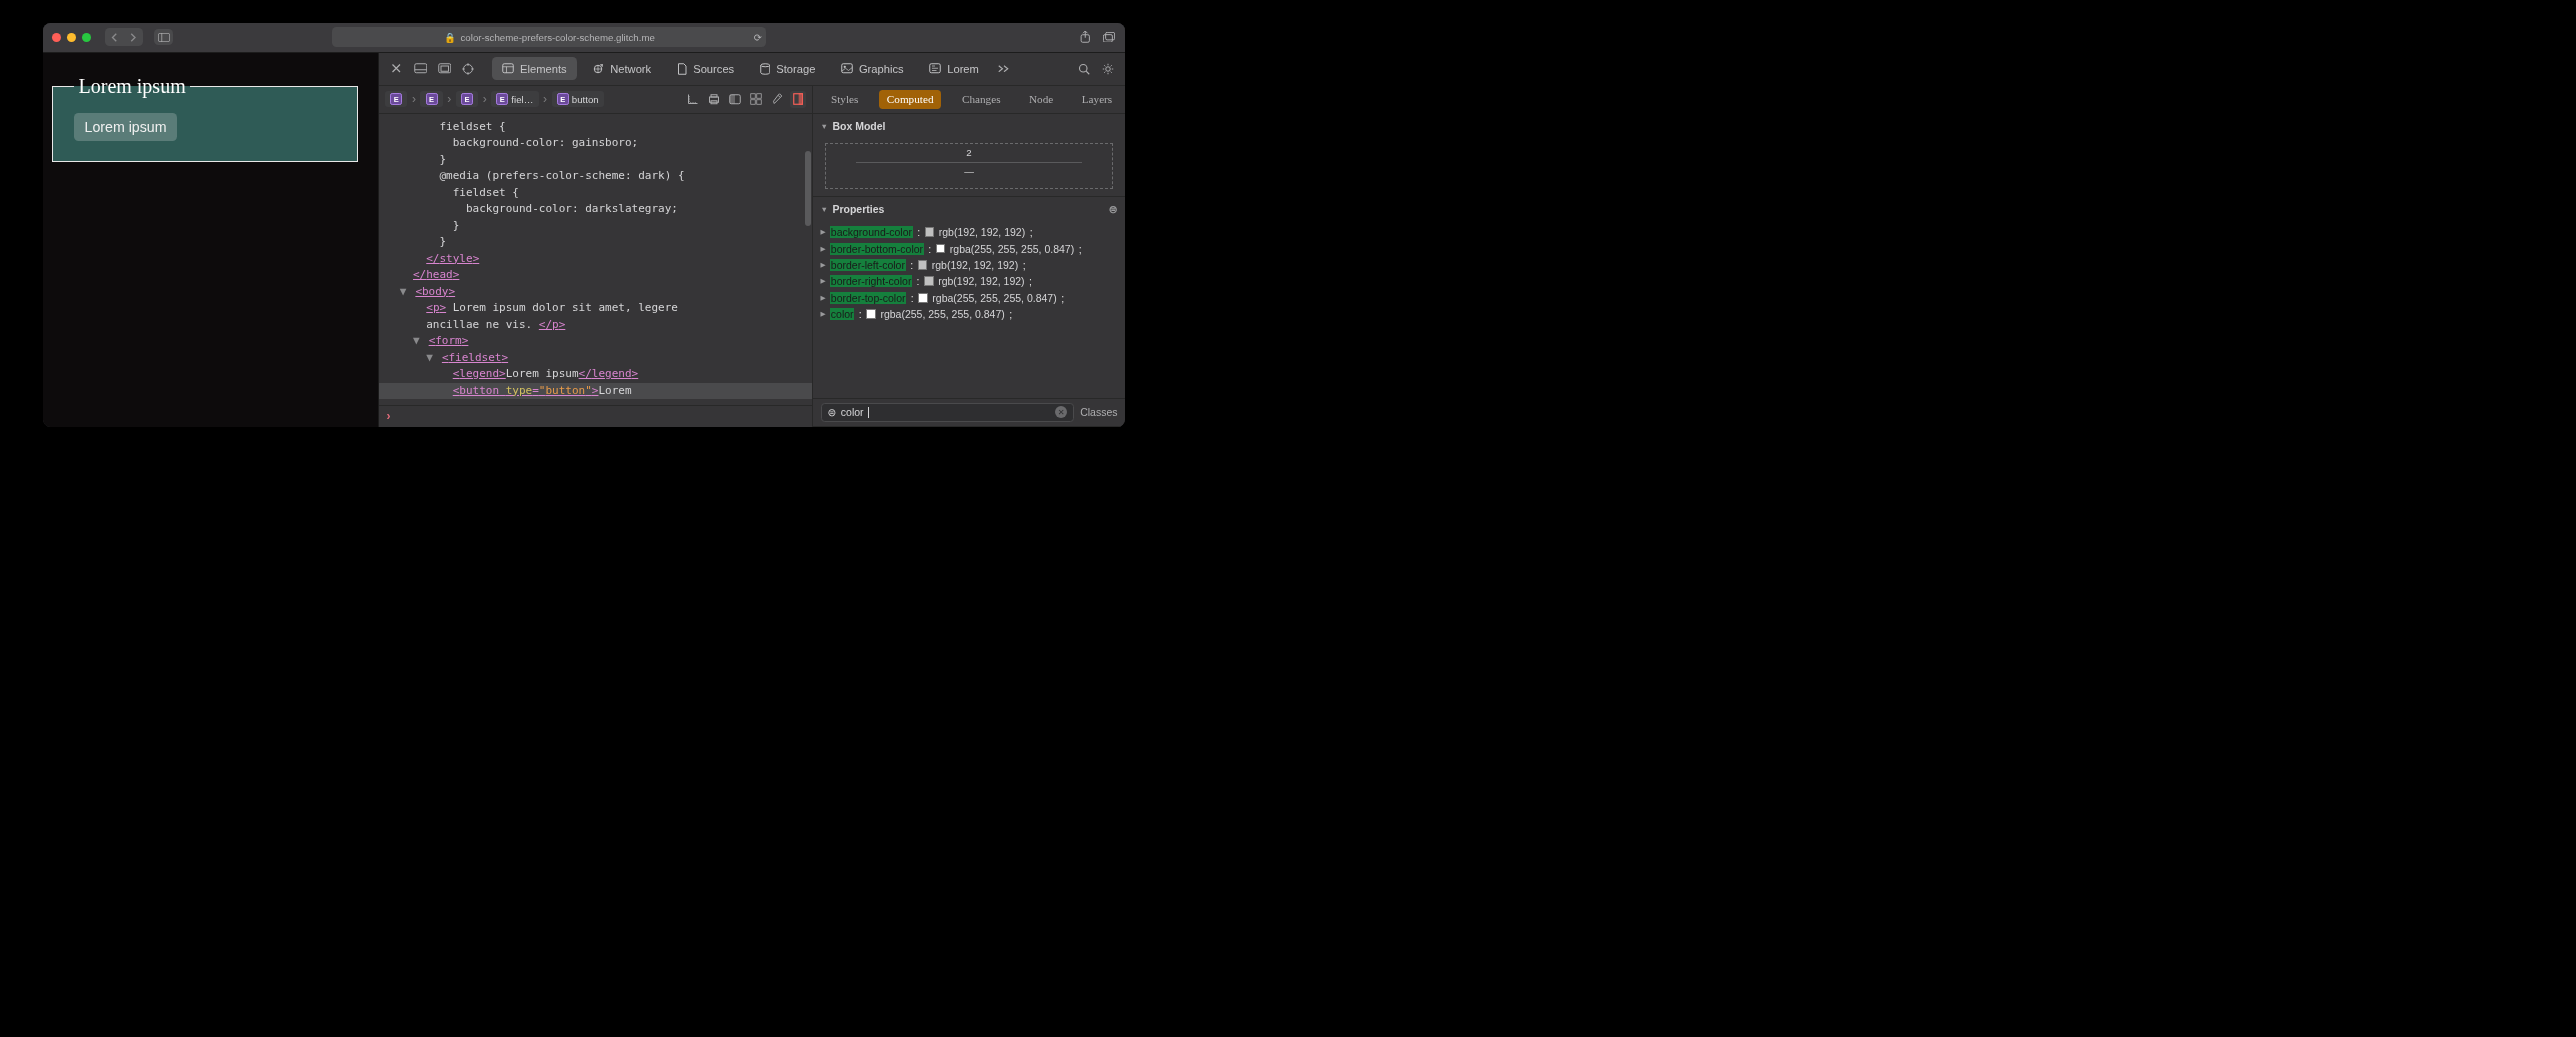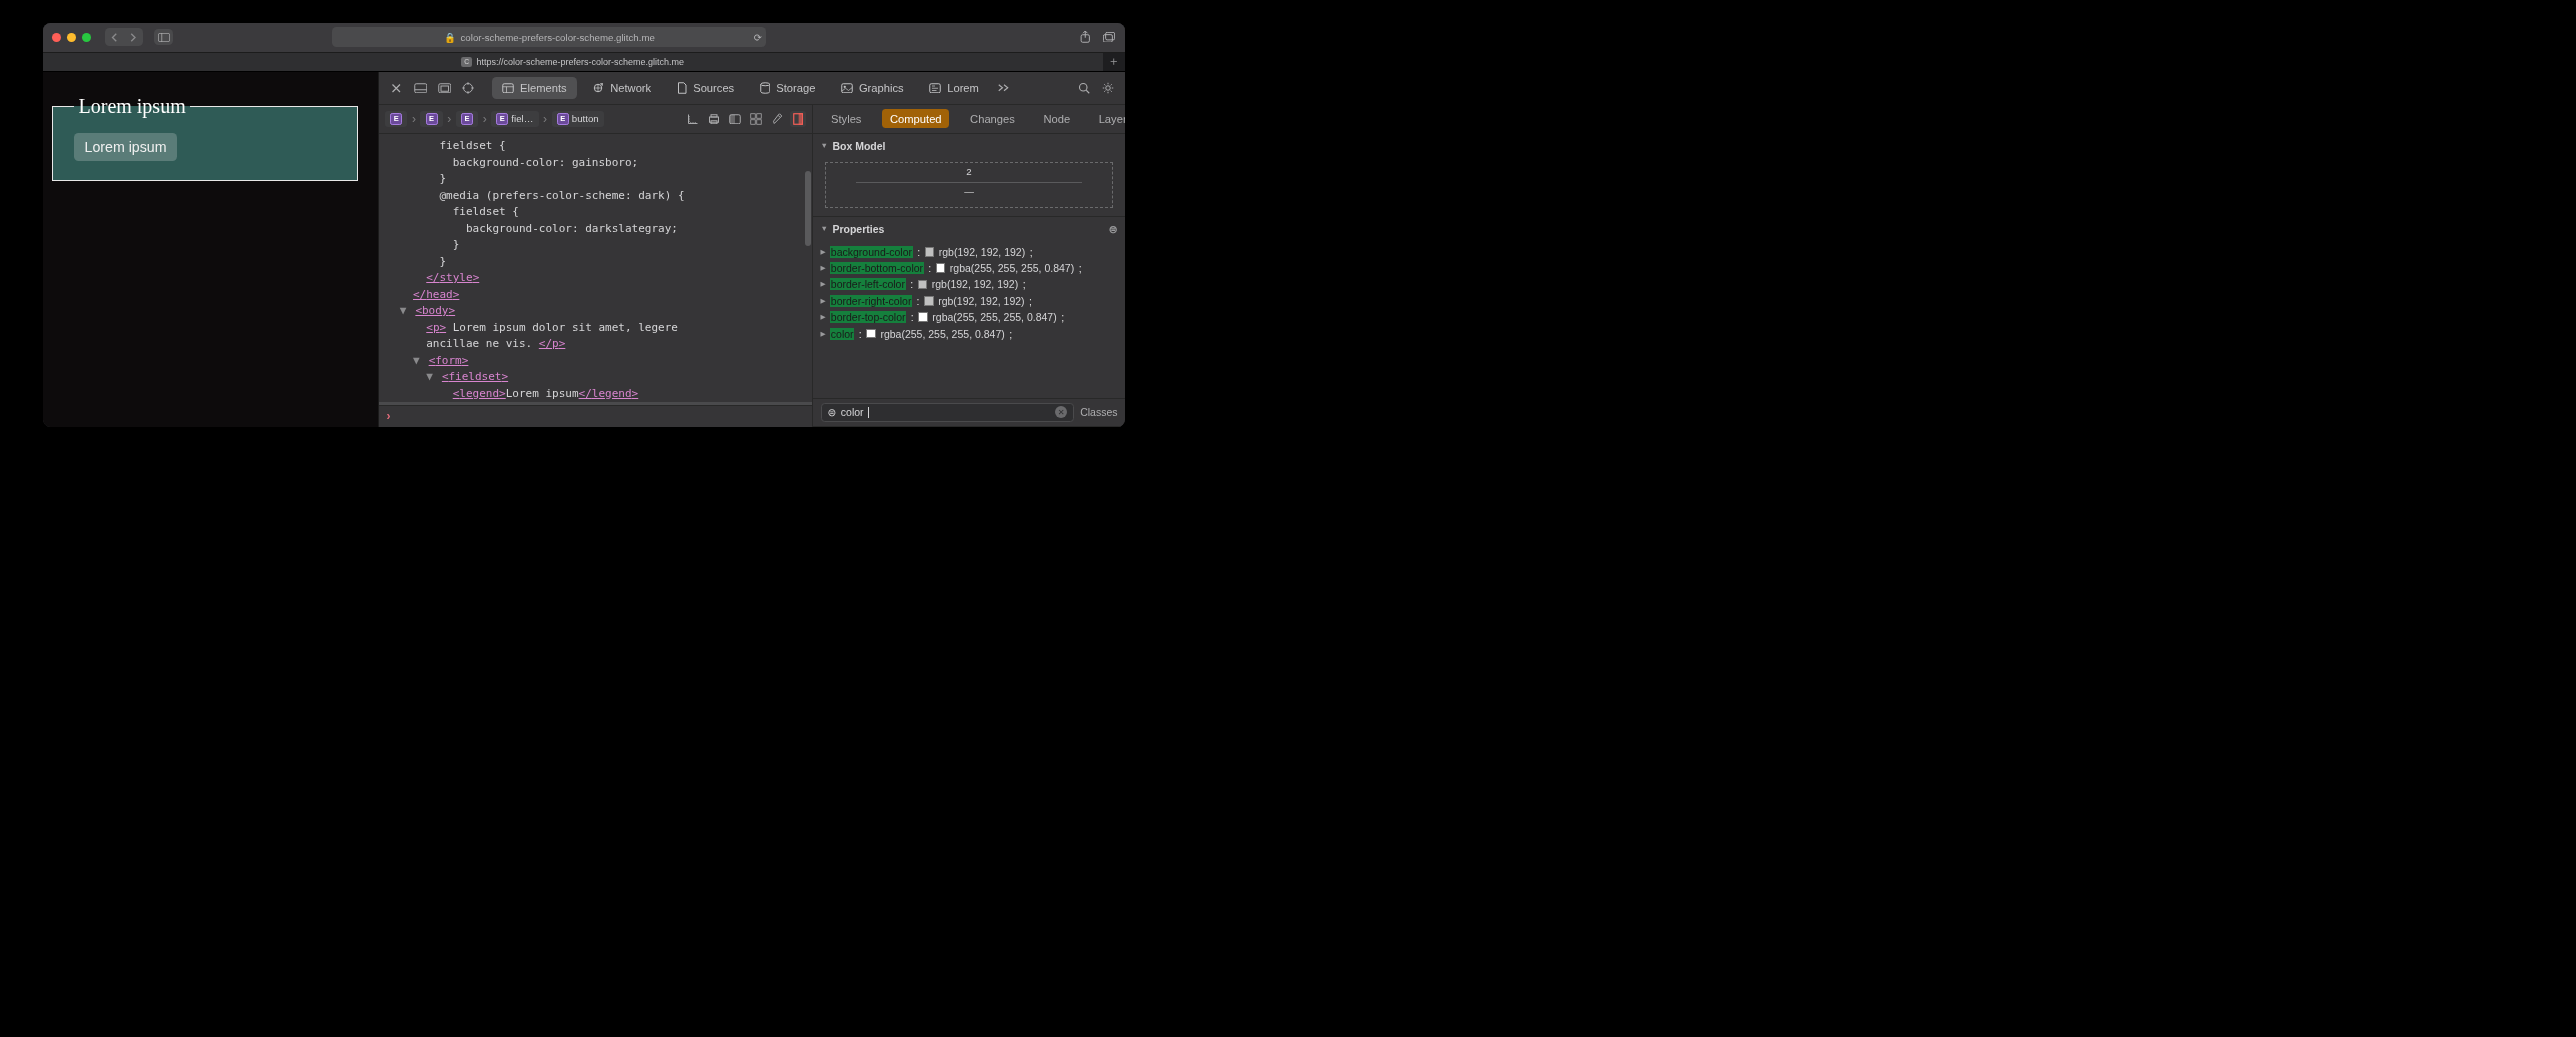--- a/index.html
+++ b/index.html
@@ -224,20 +224,21 @@
   flex-direction:column;
 }
 .side-tabs {
   height: 28.5px;
   display:flex;
   align-items:center;
   gap: 13.5px;
   padding: 0 10.5px;
   border-bottom: 0.7px solid #282828;
   font-size:11.2px;
+  font-family:Liberation Serif, serif;
 }
 .side-tab { color:#aeaeb0; padding:3.7px 7.5px; border-radius:3.7px;}
 .side-tab.active { background:#a16207; color:#fff;}
 
 .section {
   border-bottom: 0.7px solid #282828;
 }
 .sec-header {
   display:flex; align-items:center; gap:4.5px;
   padding: 6px 7.5px;
@@ -353,27 +354,20 @@
         </div>
       <div class="tb-icon">
           <svg width="12" height="10.5" viewBox="0 0 16 14">
             <rect x="0.5" y="3.5" width="12" height="10" rx="2" fill="none" stroke="currentColor" stroke-width="1.3"></rect>
             <rect x="3.5" y="0.5" width="12" height="10" rx="2" fill="none" stroke="currentColor" stroke-width="1.3"></rect>
           </svg>
         </div>
     </div>
   </div>
 
-  <div class="tab-bar">
-    <div class="tab">
-      <span class="fav">C</span>
-      <span>https://color-scheme-prefers-color-scheme.glitch.me</span>
-    </div>
-    <div class="new-tab">＋</div>
-  </div>
 
   <div class="content">
 
     <div class="page">
       <form>
         <fieldset>
           <legend>Lorem ipsum</legend>
           <button type="button">Lorem ipsum</button>
         </fieldset>
       </form>

